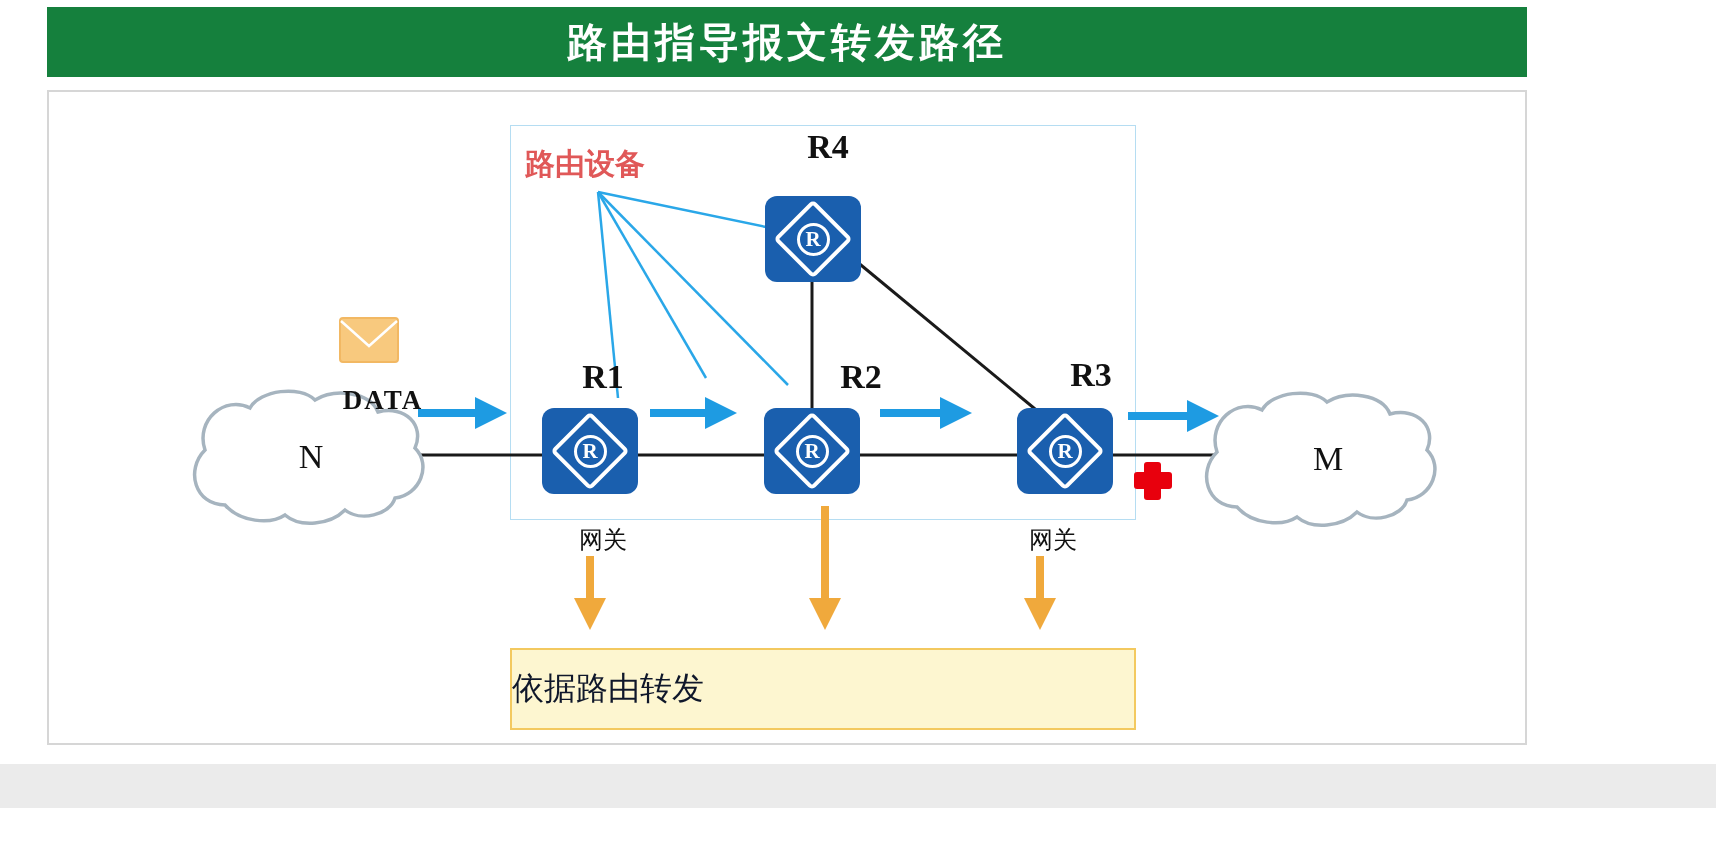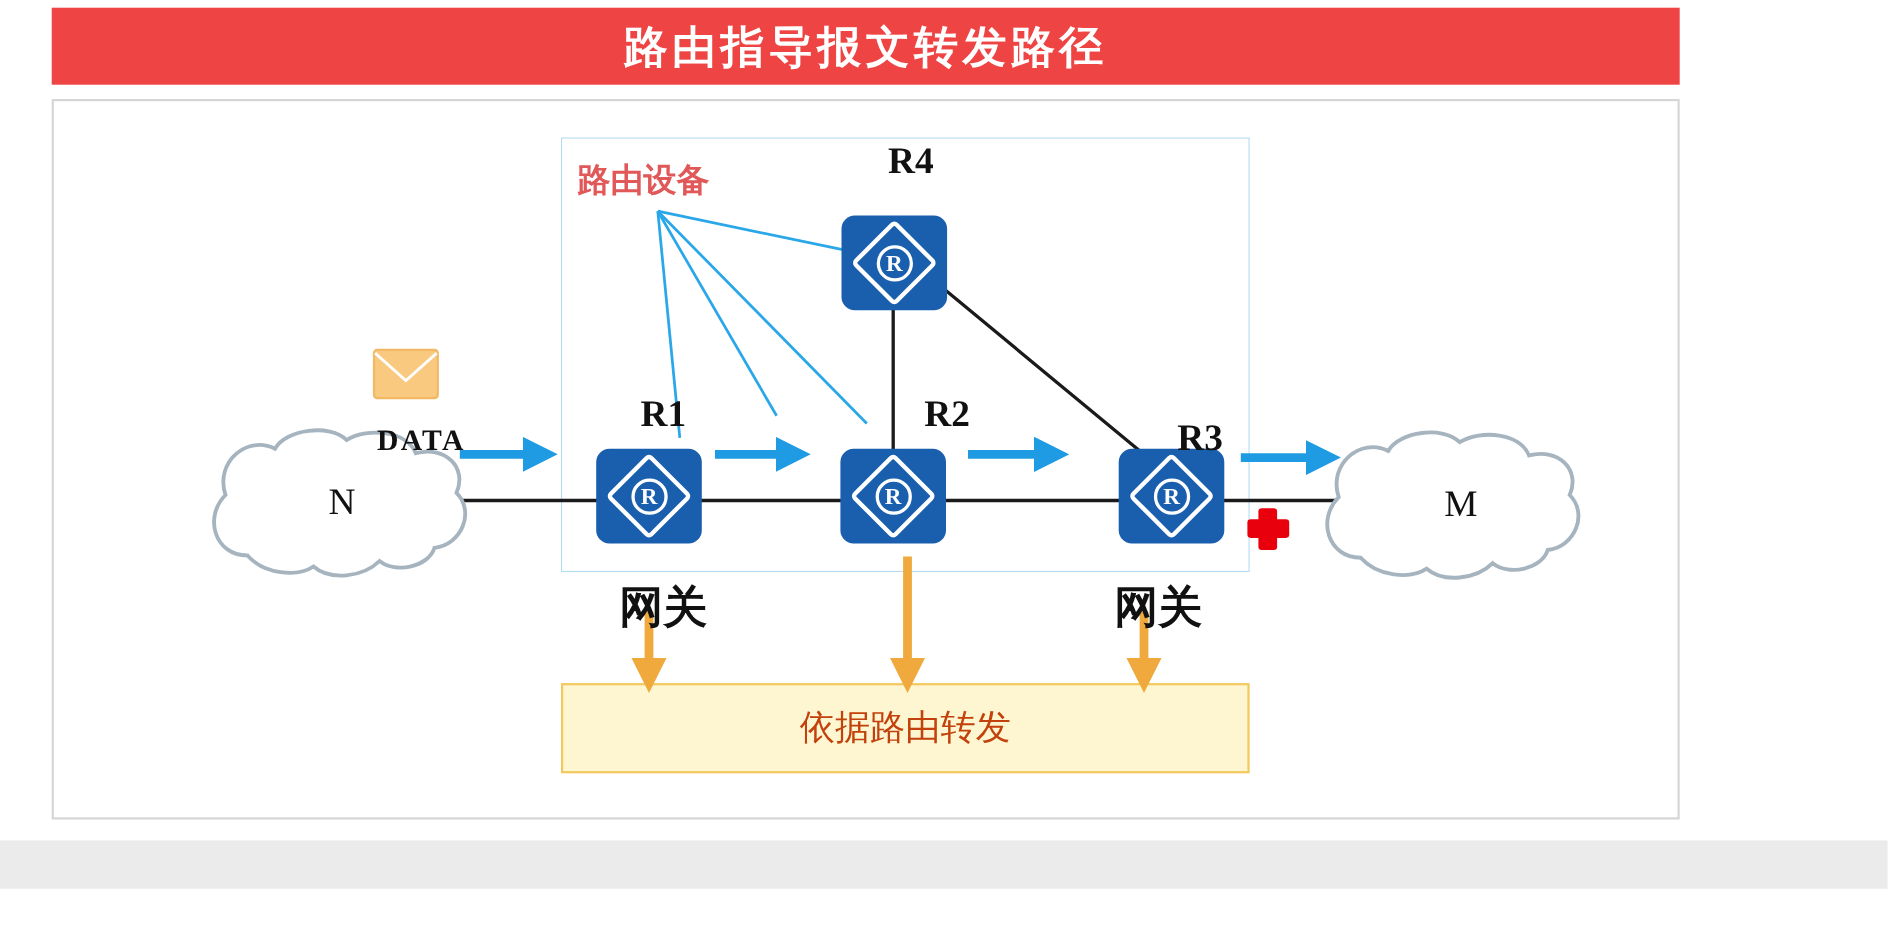--- a/index.html
+++ b/index.html
@@ -1,21 +1,21 @@
 <!DOCTYPE html>
 <html><head>
 <meta charset="utf-8">
 <style>
   html,body{margin:0;padding:0;background:#fff;}
   body{position:relative;width:1716px;height:862px;overflow:hidden;
        font-family:"Liberation Sans",sans-serif;}
 
   
   .title-bar{position:absolute;left:47px;top:7px;width:1480px;height:70px;
-    background:#ef4444;color:#fff;display:flex;align-items:center;justify-content:center;
+    background:#15803d;color:#fff;display:flex;align-items:center;justify-content:center;
     font-size:40px;font-weight:bold;letter-spacing:4px;z-index:5;}
 
   
   .main-panel{position:absolute;left:47px;top:90px;width:1480px;height:655px;
     background:#fff;border:2px solid #d6d6d6;box-sizing:border-box;z-index:0;}
 
   
   .routing-area{position:absolute;left:510px;top:125px;width:626px;height:395px;
     border:1px solid #b5ddf2;box-sizing:border-box;z-index:1;background:transparent;}
 
@@ -29,27 +29,27 @@
     border-radius:5px;transform:rotate(45deg);}
   .router .rletter{position:relative;width:33px;height:33px;border:3px solid #fff;border-radius:50%;
     color:#fff;display:flex;align-items:center;justify-content:center;
     font:bold 21px "Liberation Serif",serif;box-sizing:border-box;}
 
   
   .lbl{position:absolute;z-index:4;text-align:center;color:#111;margin-left:13px;}
   .router-lbl{font:bold 34px "Liberation Serif",serif;width:110px;}
   .cloud-lbl{font:normal 34px "Liberation Serif",serif;width:80px;}
   .data-lbl{font:bold 27px "Liberation Serif",serif;width:90px;letter-spacing:2px;}
-  .gateway-lbl{font-weight:bold;font-size:40px;width:110px;}
+  .gateway-lbl{font-weight:normal;font-size:24px;width:110px;}
   .routing-device-lbl{font-weight:bold;font-size:30px;color:#e05858;width:200px;text-align:left;}
 
   
-  .forward-box{position:absolute;left:510px;top:621px;width:626px;height:82px;
+  .forward-box{position:absolute;left:510px;top:648px;width:626px;height:82px;
     background:#fdf6d0;border:2px solid #f3c95f;box-sizing:border-box;z-index:1;
-    display:flex;align-items:center;justify-content:center;font-size:32px;color:#c2410c;}
+    display:flex;align-items:center;justify-content:flex-start;font-size:32px;color:#0f172a;}
 
   
   .bottom-strip{position:absolute;left:0;top:764px;width:1716px;height:44px;background:#ebebeb;z-index:0;}
 </style>
 </head>
 <body>
 
 <div class="title-bar">
   <span>路由指导报文转发路径</span>
 </div>
@@ -126,21 +126,21 @@
   <div class="diamond"></div>
   <div class="rletter">R</div>
 </div>
 <div class="router" style="left:765px;top:196px;">
   <div class="diamond"></div>
   <div class="rletter">R</div>
 </div>
 
 <div class="lbl router-lbl" style="left:535px;top:358px;">R1</div>
 <div class="lbl router-lbl" style="left:793px;top:358px;">R2</div>
-<div class="lbl router-lbl" style="left:1023px;top:380px;">R3</div>
+<div class="lbl router-lbl" style="left:1023px;top:356px;">R3</div>
 <div class="lbl router-lbl" style="left:760px;top:128px;">R4</div>
 
 <div class="lbl cloud-lbl" style="left:258px;top:438px;">N</div>
 <div class="lbl cloud-lbl" style="left:1275px;top:440px;">M</div>
 
 <div class="lbl data-lbl" style="left:325px;top:385px;">DATA</div>
 
 <div class="lbl routing-device-lbl" style="left:512px;top:144px;">路由设备</div>
 
 <div class="lbl gateway-lbl" style="left:535px;top:524px;">网关</div>

